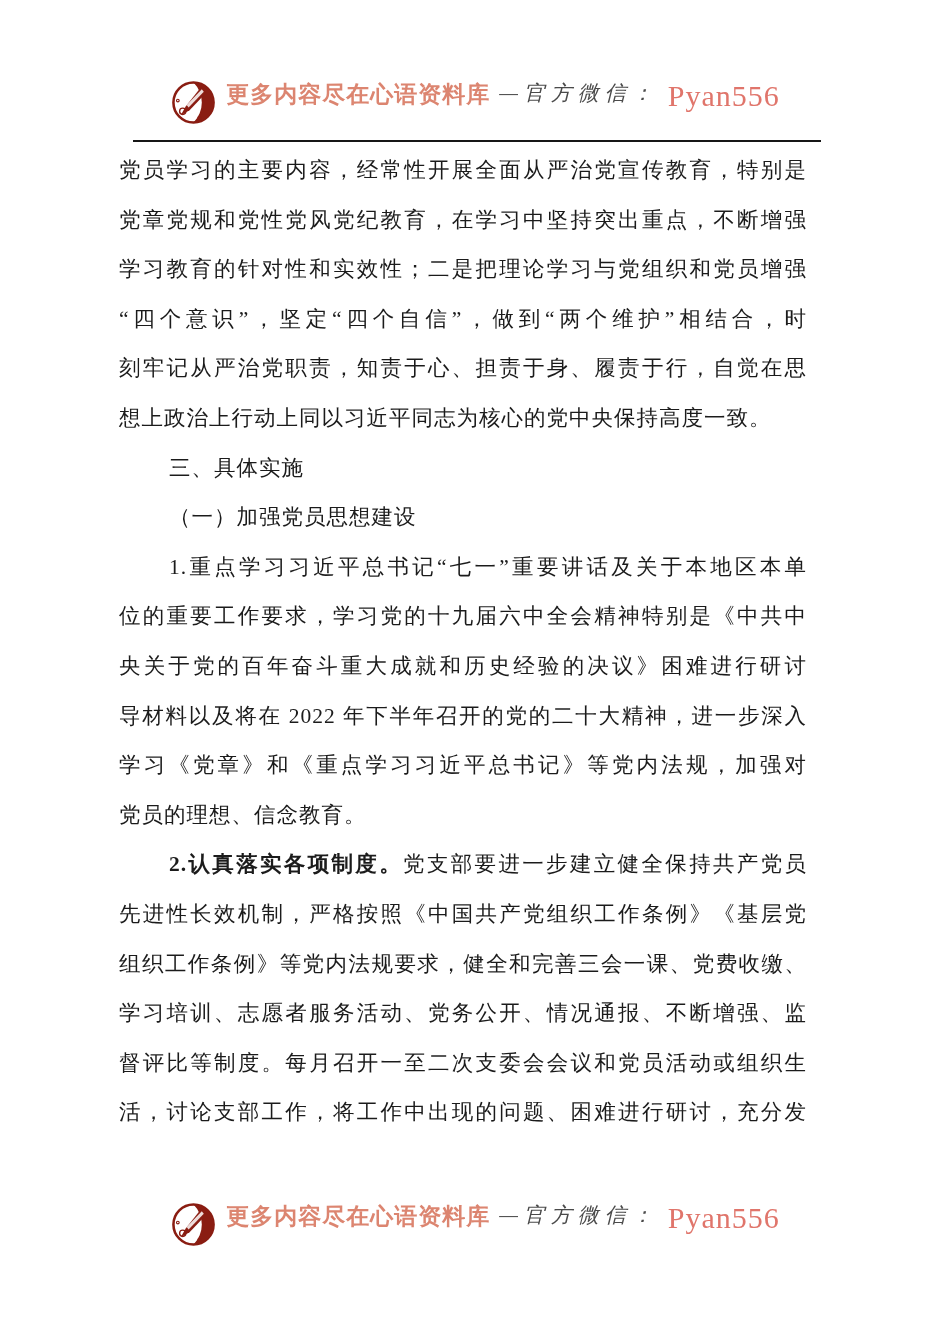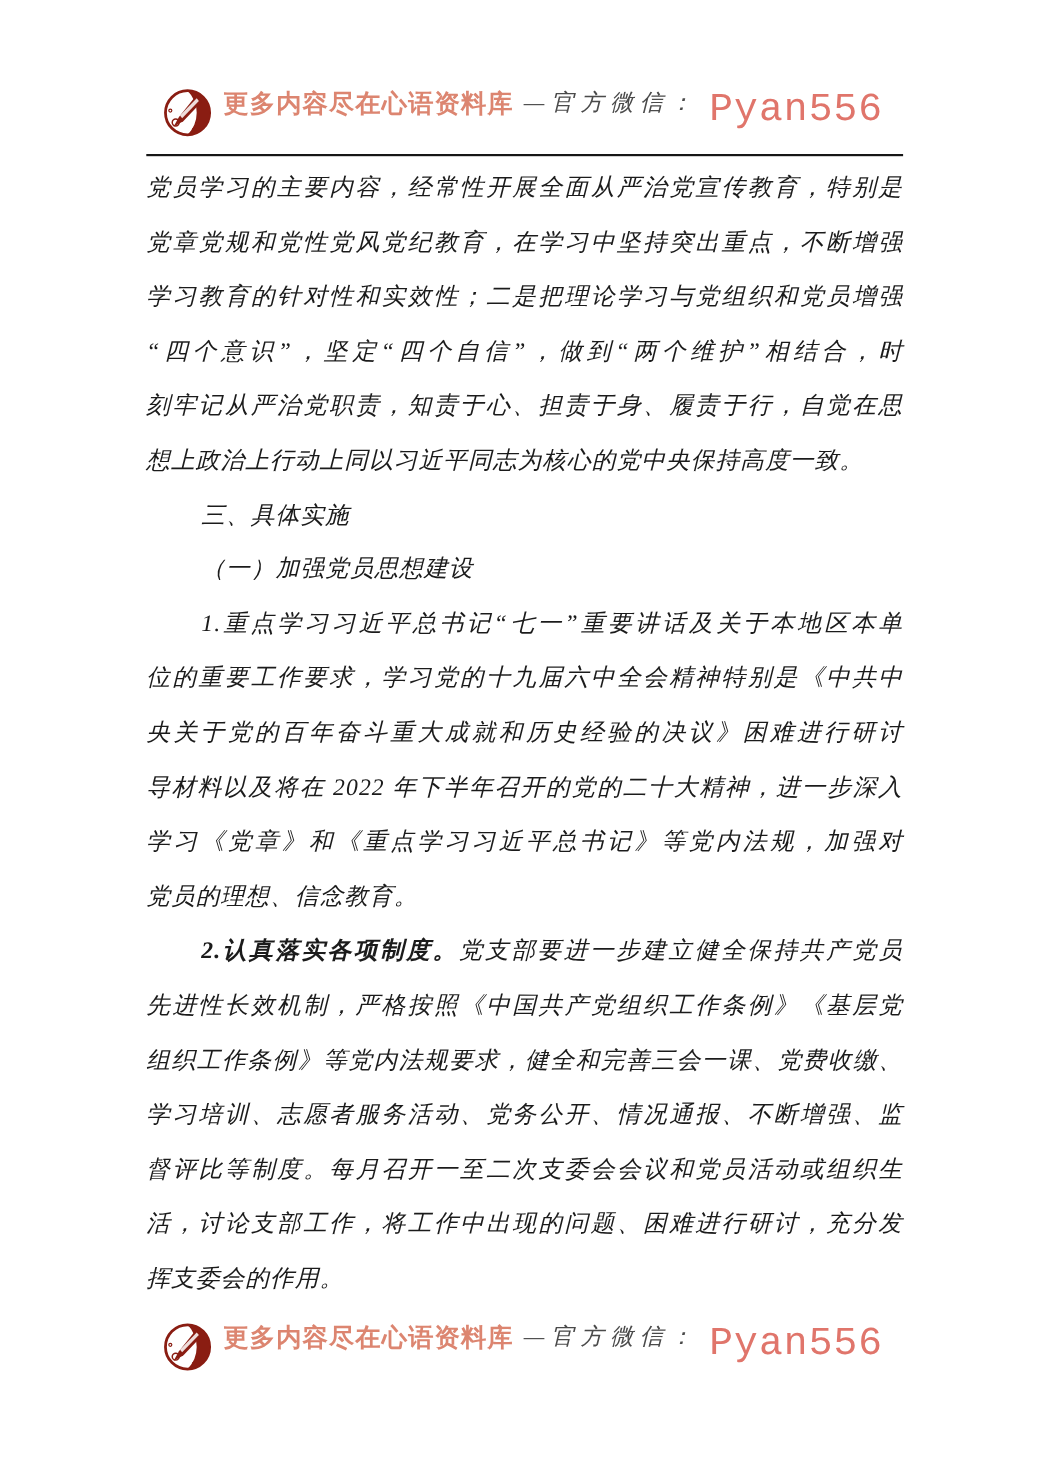--- a/index.html
+++ b/index.html
@@ -35,46 +35,45 @@
     letter-spacing: 1px;
   }
   .wm-label {
     font-size: 21px;
     font-weight: 400;
     font-style: italic;
     color: #4a4a4a;
     letter-spacing: 6px;
   }
   .wm-id {
-    font-family: Liberation Mono, monospace;
-    font-size: 36px;
+    font-family: Liberation Serif, serif;
+    font-size: 30px;
     color: #e0756b;
     letter-spacing: 1px;
   }
 
   
   .rule {
     position: absolute;
     left: 133px;
     top: 140px;
     width: 688px;
     height: 2px;
     background: #161616;
   }
 
   
   .doc {
     position: absolute;
-    left: 133px;
+    left: 119px;
     top: 146px;
     width: 688px;
     font-size: 21.5px;
     line-height: 49.6px;
     color: #1b1b1b;
-    font-style: italic;
   }
   .line   { height: 49.6px; letter-spacing: 1px; }
   .just   { text-align: justify; text-align-last: justify; }
   .indent { text-indent: 50px; }
   .bold-run { font-weight: 700; }
 </style>
 </head>
 <body>
 
 <div class="page">
@@ -110,21 +109,20 @@
       <div class="line just"><span>央关于党的百年奋斗重大成就和历史经验的决议》困难进行研讨</span></div>
       <div class="line just"><span>导材料以及将在 2022 年下半年召开的党的二十大精神，进一步深入</span></div>
       <div class="line just"><span>学习《党章》和《重点学习习近平总书记》等党内法规，加强对</span></div>
       <div class="line"><span>党员的理想、信念教育。</span></div>
       <div class="line just indent"><b class="bold-run">2.认真落实各项制度。</b><span>党支部要进一步建立健全保持共产党员</span></div>
       <div class="line just"><span>先进性长效机制，严格按照《中国共产党组织工作条例》《基层党</span></div>
       <div class="line just"><span>组织工作条例》等党内法规要求，健全和完善三会一课、党费收缴、</span></div>
       <div class="line just"><span>学习培训、志愿者服务活动、党务公开、情况通报、不断增强、监</span></div>
       <div class="line just"><span>督评比等制度。每月召开一至二次支委会会议和党员活动或组织生</span></div>
       <div class="line just"><span>活，讨论支部工作，将工作中出现的问题、困难进行研讨，充分发</span></div>
-      <div class="line"><span>挥支委会的作用。</span></div>
     </div>
 
   <div class="watermark wm-bottom">
     <svg class="logo" viewBox="0 0 48 48" aria-hidden="true">
       <circle cx="24" cy="24" r="20.5" fill="none" stroke="#8a1d12" stroke-width="2.6"></circle>
       <path d="M24 3.5 A20.5 20.5 0 0 1 24 44.5 A29 29 0 0 0 24 3.5 Z" fill="#8a1d12"></path>
       <path d="M32 8 L37 14 L20 32 L11 37 L16 28 Z" fill="#8a1d12"></path>
       <path d="M32.5 10.5 L34.5 13 L19 29 L17 26.5 Z" fill="#ffffff" opacity="0.85"></path>
       <circle cx="13" cy="33" r="3.2" fill="none" stroke="#8a1d12" stroke-width="1.4"></circle>
       <circle cx="8" cy="22" r="1.4" fill="none" stroke="#8a1d12" stroke-width="1.1"></circle>

